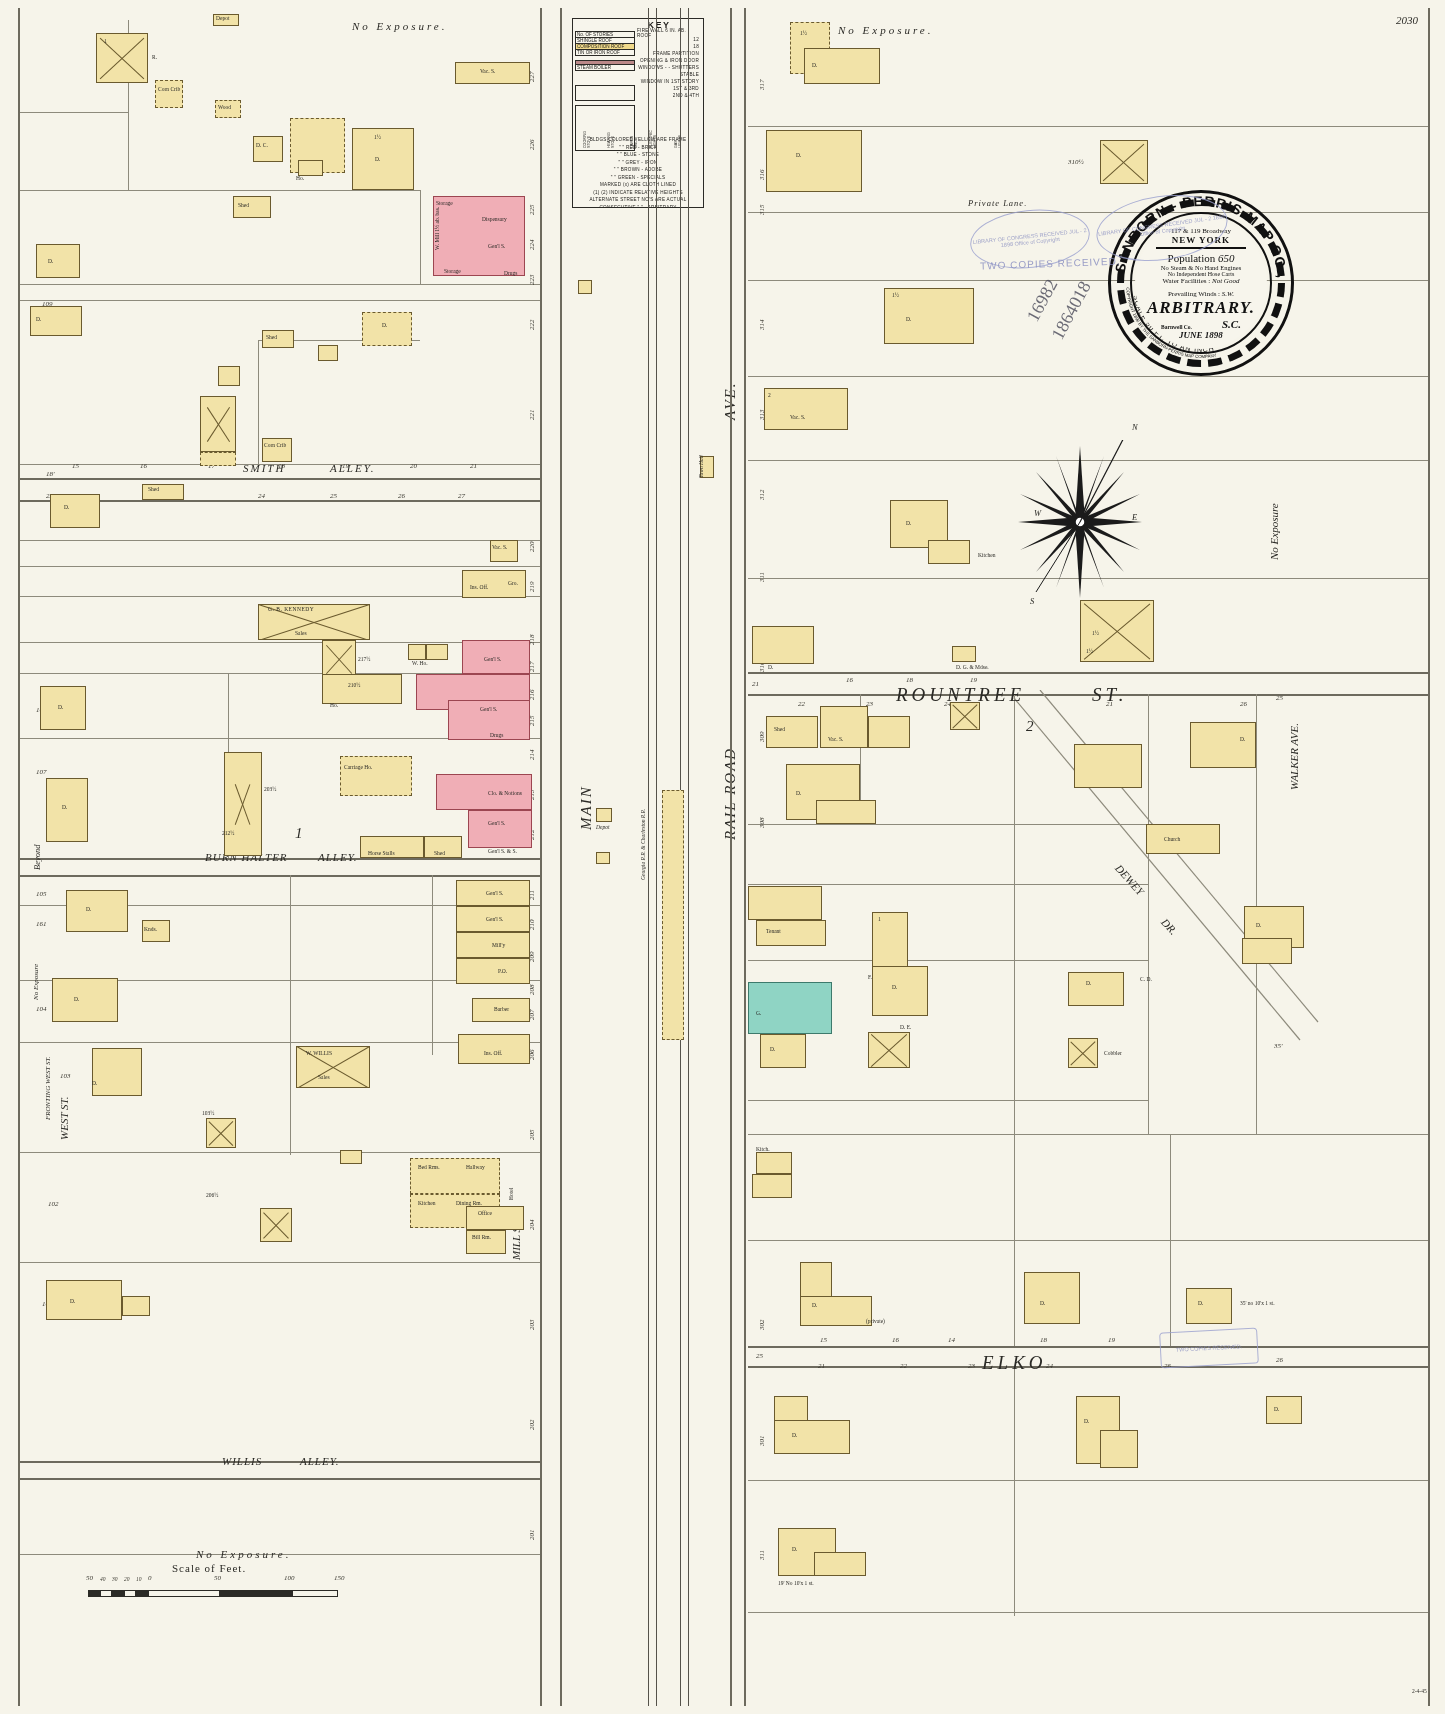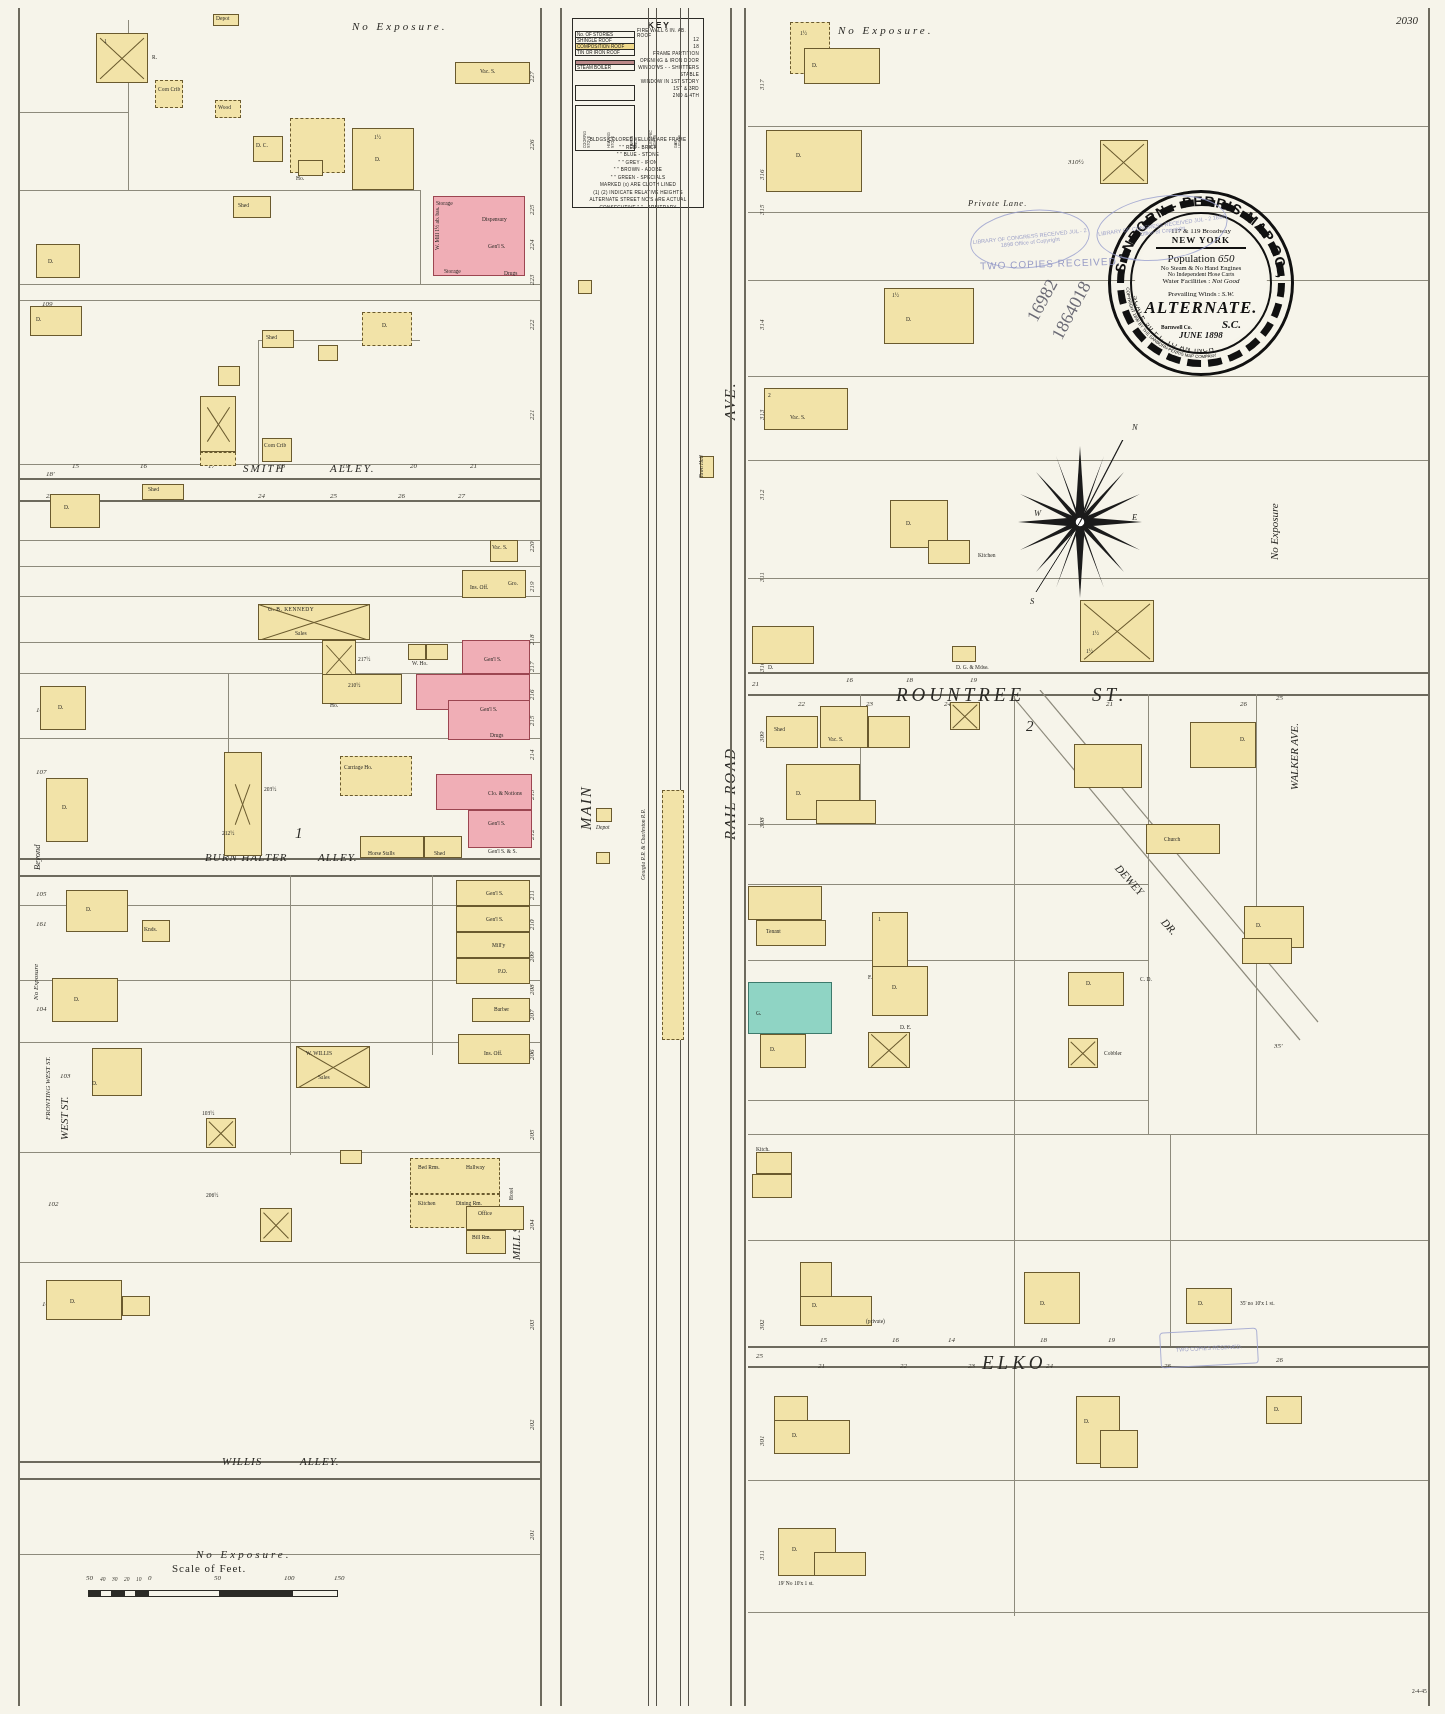--- a/index.html
+++ b/index.html
@@ -630,21 +630,21 @@
       <div class="bar"></div>
       <div style="font-size:11px;"><span>Population</span>
         <span style="font-style:italic;">650</span></div>
       <div style="font-size:6.5px;">No Steam &amp; No Hand Engines</div>
       <div style="font-size:6px;">No Independent Hose Carts</div>
       <div style="font-size:7px;"><span>Water Facilities :</span>
         <span style="font-style:italic;">Not Good</span></div>
       <div style="height: 5px;"></div>
       <div style="font-size:7px;"><span>Prevailing Winds :</span>
         <span style="font-style:italic;font-weight:normal;">S.W.</span></div>
-      <div style="font-size:17px;font-style:italic;font-weight:bold;letter-spacing:1px;">ALTERNATE.</div>
+      <div style="font-size:17px;font-style:italic;font-weight:bold;letter-spacing:1px;">ARBITRARY.</div>
       <div style="display:flex;gap:30px;align-items:flex-end;">
         <span style="font-size:5.5px;font-weight:bold;">Barnwell Co.</span>
         <span style="font-size:11px;font-style:italic;font-weight:bold;">S.C.</span>
       </div>
       <div style="font-size:9px;font-style:italic;font-weight:bold;">JUNE 1898</div>
     </div>
   </div>
 
   <div id="compass">
     <svg viewBox="0 0 145 160" style="width:145px;height:160px;">

